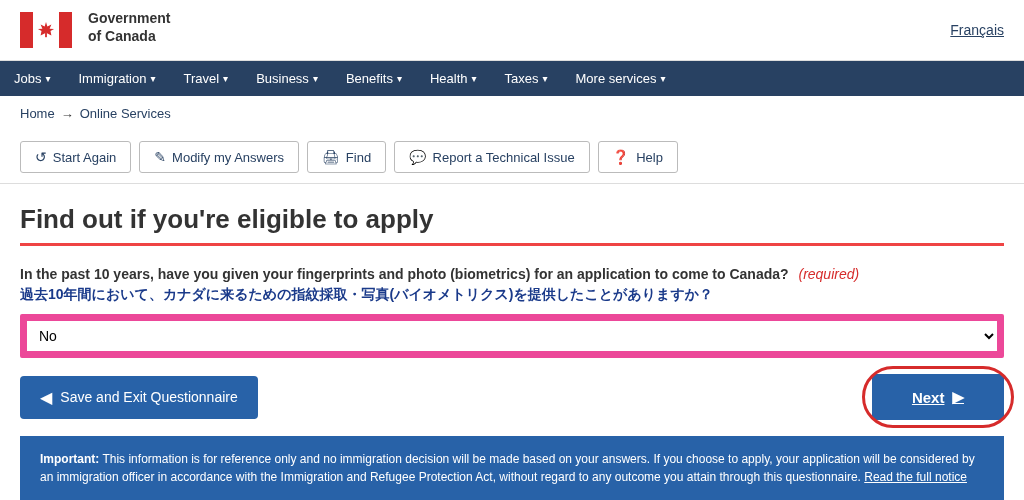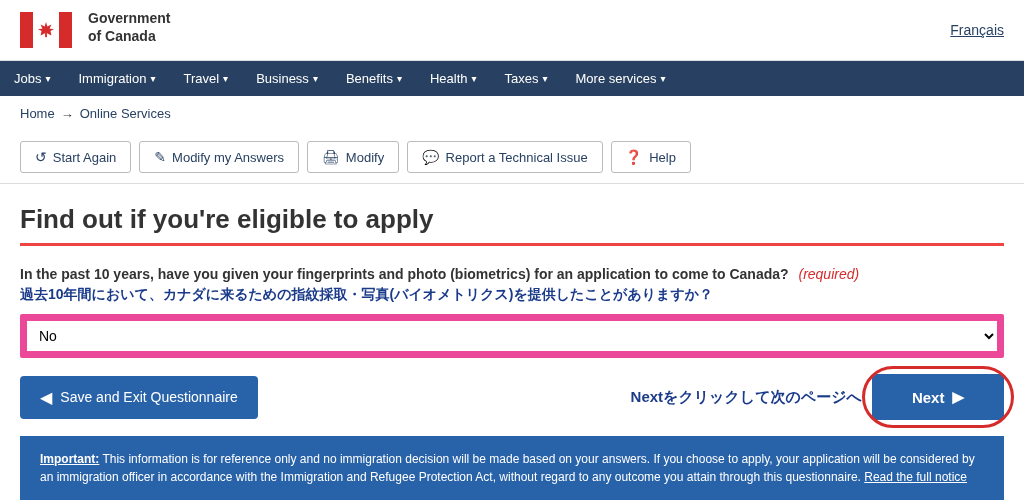--- a/index.html
+++ b/index.html
@@ -37,26 +37,26 @@
     .question-select { width: 100%; padding: 6px 8px; border: 7px solid #ec4899; font-size: 14px; border-radius: 2px; background: #fff; margin-bottom: 16px; }
 
     
     .action-row { display: flex; align-items: center; justify-content: space-between; margin-bottom: 16px; position: relative; }
     .save-exit-btn { display: flex; align-items: center; gap: 8px; background: #2862a8; color: white; border: none; padding: 12px 20px; font-size: 14px; border-radius: 4px; cursor: pointer; }
     .save-exit-btn .btn-icon { font-size: 16px; }
 
     .next-section { display: flex; align-items: center; gap: 10px; }
     .next-hint { color: #1a3a8a; font-size: 15px; font-weight: bold; }
     .next-btn-wrapper { position: relative; }
-    .next-btn { display: flex; align-items: center; gap: 8px; background: #2862a8; color: white; border: none; padding: 14px 40px; font-size: 15px; font-weight: bold; border-radius: 4px; cursor: pointer; }
+    .next-btn { display: flex; align-items: center; gap: 8px; background: #2862a8; color: white; border: none; padding: 14px 40px; font-size: 15px; font-weight: bold; border-radius: 4px; cursor: pointer; text-decoration: underline; }
     .next-btn-circle { position: absolute; top: -8px; left: -10px; right: -10px; bottom: -8px; border: 3px solid #d62b2b; border-radius: 50px; pointer-events: none; }
 
     
     .notice { background: #2862a8; color: white; padding: 14px 20px; font-size: 12px; line-height: 1.5; margin-top: 6px; }
-    .notice strong { font-weight: bold; text-decoration: underline; }
+    .notice strong { font-weight: bold; }
     .notice a { color: white; text-decoration: underline; }
   </style>
 </head>
 <body>
 
 <div class="header">
   <div class="header-left">
 
     <div style="display:flex;align-items:center;height:40px;">
       <div style="display:flex;height:36px;width:52px;">
@@ -128,21 +128,21 @@
   <button class="toolbar-btn">
     <span class="toolbar-icon">↺</span>
     <span>Start Again</span>
   </button>
   <button class="toolbar-btn">
     <span class="toolbar-icon">✎</span>
     <span>Modify my Answers</span>
   </button>
   <button class="toolbar-btn">
     <span class="toolbar-icon">🖨</span>
-    <span>Modify</span>
+    <span>Find</span>
   </button>
   <button class="toolbar-btn">
     <span class="toolbar-icon">💬</span>
     <span>Report a Technical Issue</span>
   </button>
   <button class="toolbar-btn">
     <span class="toolbar-icon">❓</span>
     <span>Help</span>
   </button>
 </div>
@@ -159,21 +159,20 @@
     <select class="question-select" id="biometrics-select"><option value="No">No</option><option value="Yes">Yes</option></select>
   </div>
 
   <div class="action-row">
     <button class="save-exit-btn">
       <span class="btn-icon">◀</span>
       <span>Save and Exit Questionnaire</span>
     </button>
 
     <div class="next-section">
-      <span class="next-hint">Nextをクリックして次のページへ</span>
       <div class="next-btn-wrapper">
         <button class="next-btn">
           <span>Next</span>
           <span>▶</span>
         </button>
         <div class="next-btn-circle"></div>
       </div>
     </div>
   </div>
 

